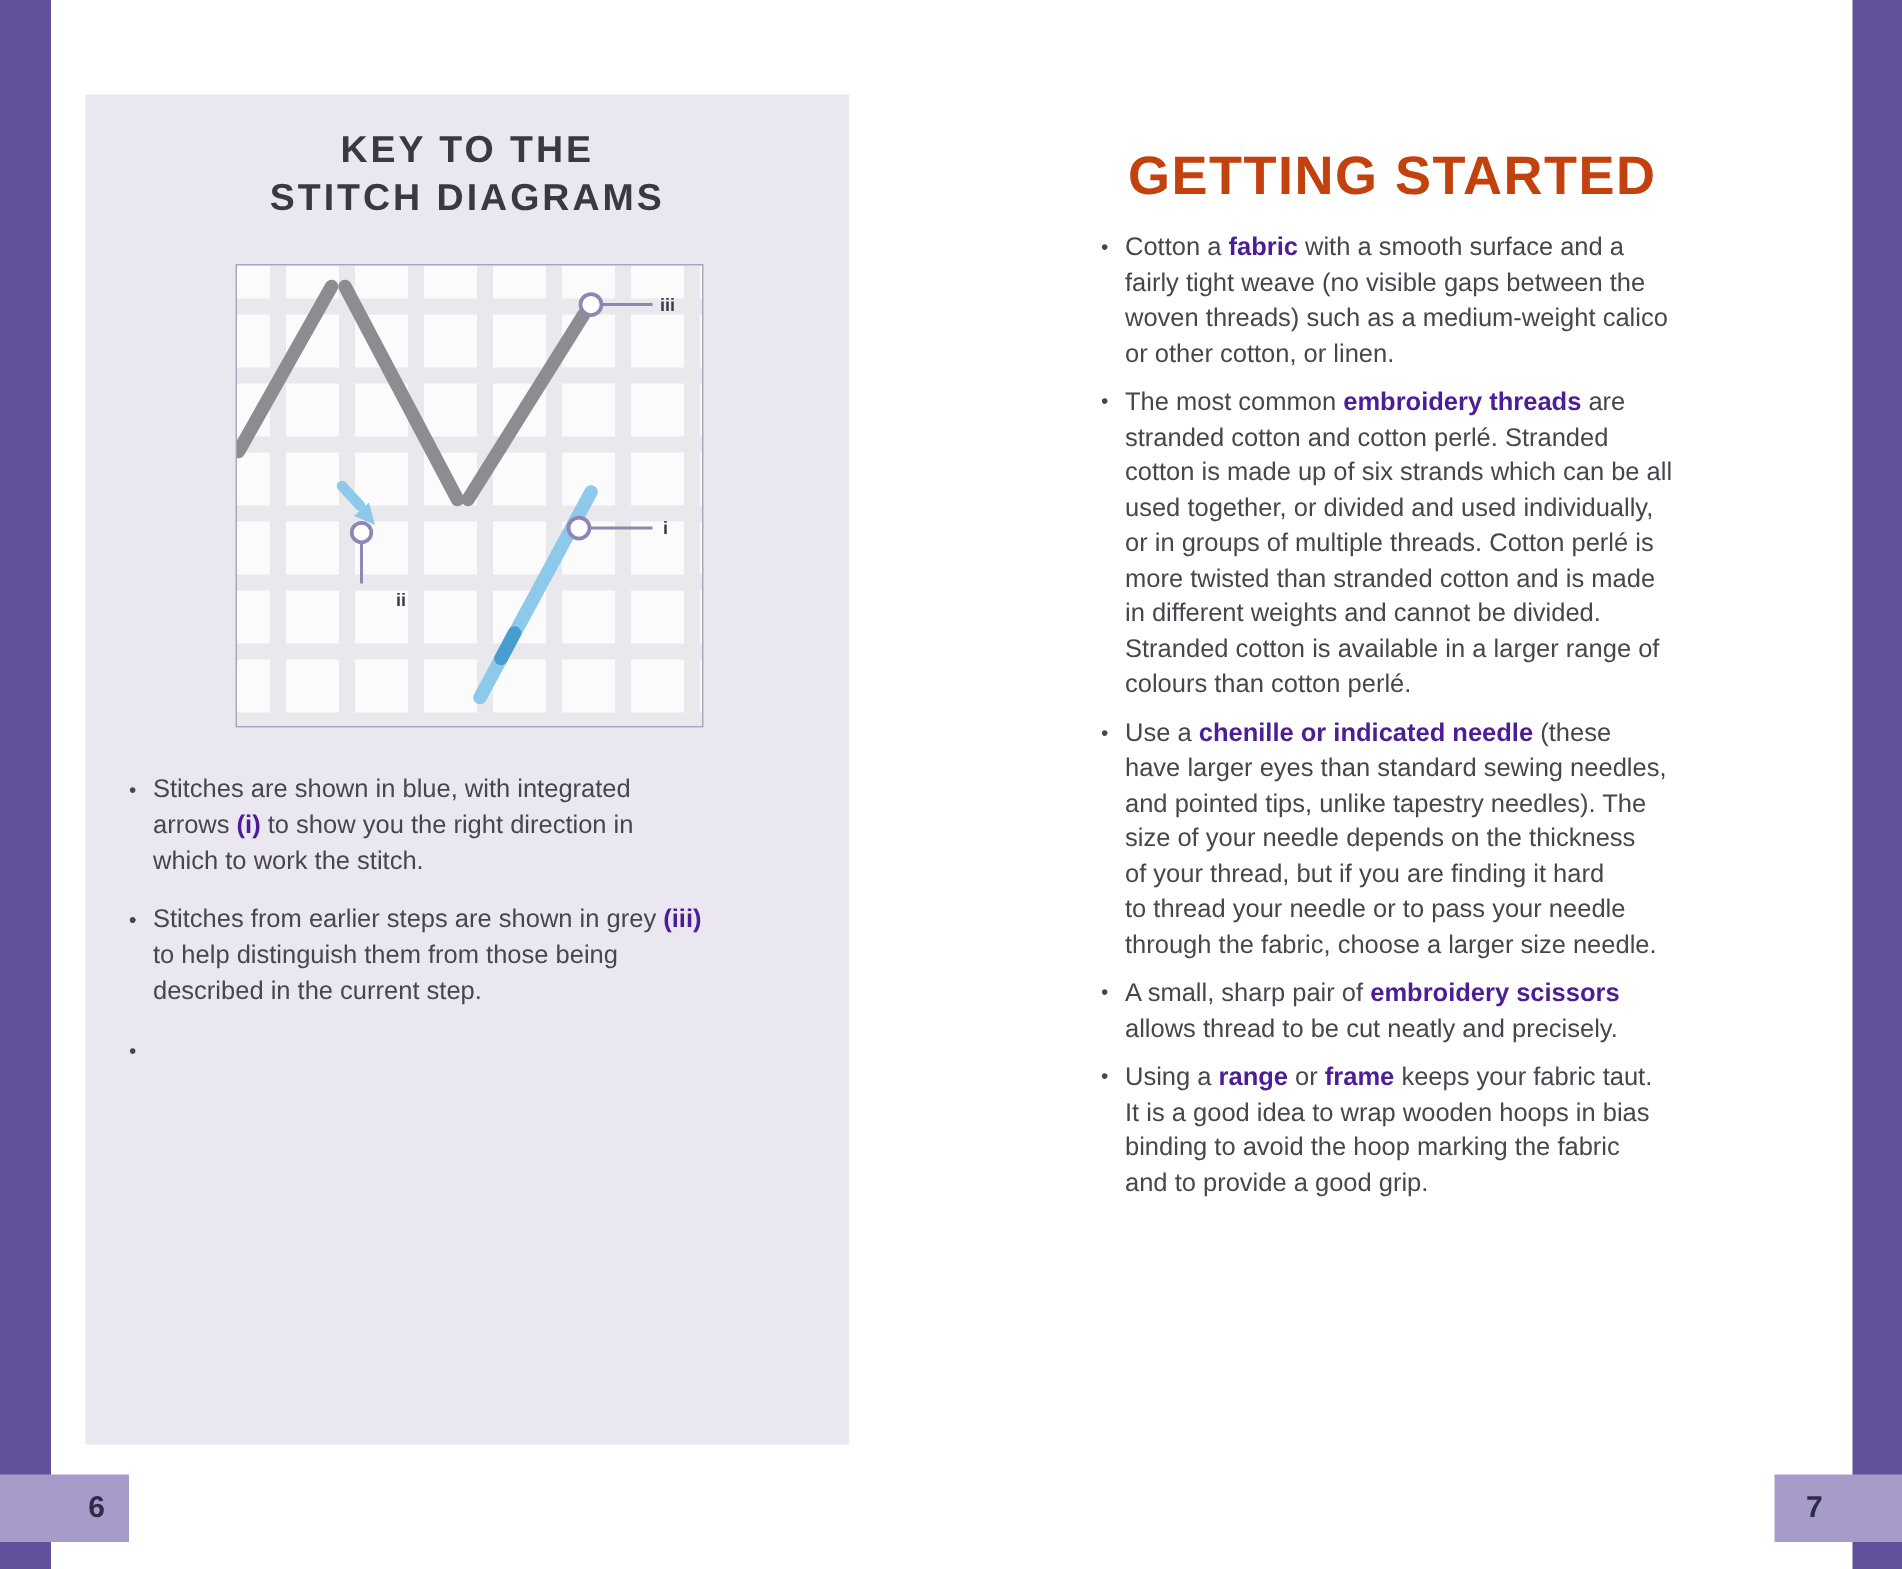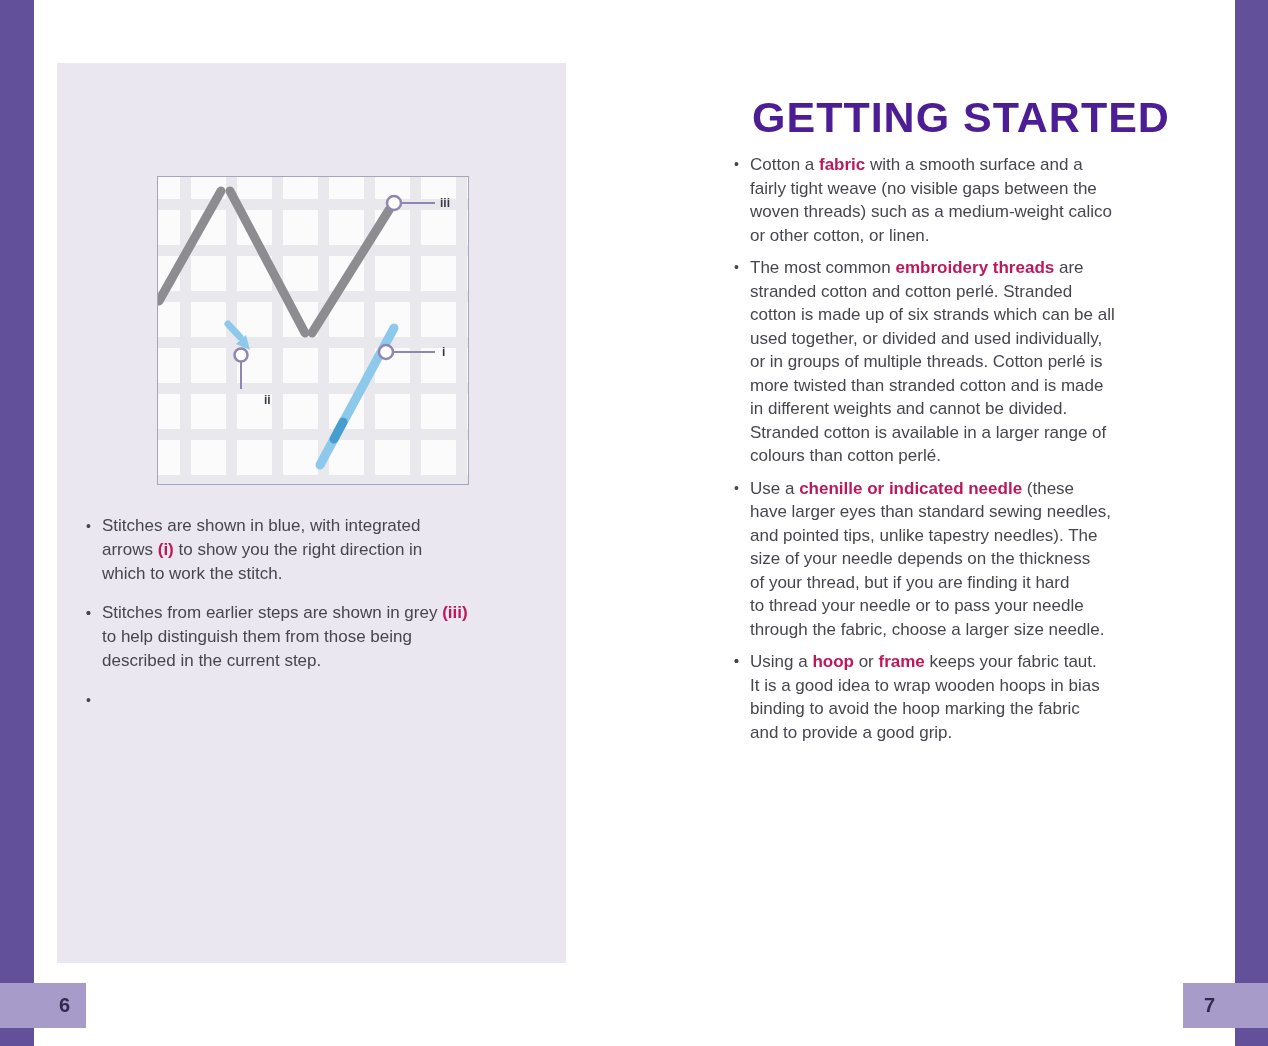--- a/index.html
+++ b/index.html
@@ -36,38 +36,42 @@
   .arrow-body{stroke:var(--stitch-blue,#8dc9ea);stroke-width:7;stroke-linecap:round;fill:none;}
   .arrow-head{fill:var(--stitch-blue,#8dc9ea);stroke:none;}
   .eyelet{fill:#ffffff;stroke:var(--annotation-purple,#9186b2);stroke-width:2.5;}
   .callout{stroke:var(--annotation-purple,#9186b2);stroke-width:2;fill:none;}
   .dlabel{position:absolute;font-size:12px;font-weight:bold;color:#3b3843;line-height:17px;}
   
   ul.bullets{list-style:none;margin:0;padding:0;}
   ul.bullets li{position:relative;padding-left:17px;font-size:17px;}
   ul.bullets .dot{position:absolute;left:1px;top:0;font-size:14px;}
   ul.bullets .btxt{white-space:pre-wrap;}
-  ul.bullets .b{font-weight:bold;color:#be185d;}
+  ul.bullets .b{font-weight:bold;color:#4c1d95;}
   .left-bullets{position:absolute;left:28px;top:451px;width:470px;}
   .left-bullets li{line-height:24px;margin-bottom:15px;}
   
   .right-col{position:absolute;left:733px;top:95px;width:475px;}
-  .right-title{font-size:43px;line-height:44px;font-weight:bold;letter-spacing:1px;
-               color:#4c1d95;margin:0 0 14px 19px;}
+  .right-title{font-size:36px;line-height:44px;font-weight:bold;letter-spacing:1px;
+               color:#c2410c;margin:0 0 14px 19px;}
   .right-bullets li{line-height:23.5px;margin-bottom:9px;}
 </style>
 </head>
 <body>
 
 <div class="page">
 
   <div class="bar left"></div>
   <div class="bar right"></div>
 
   <div class="panel">
+    <div class="panel-title">
+      <span>KEY TO THE</span><br>
+      <span>STITCH DIAGRAMS</span>
+    </div>
 
     <div class="diagram">
       <svg width="310" height="307" viewBox="0 0 310 307">
 
         <line class="stitch-grey" x1="1" y1="124" x2="63" y2="14"></line>
         <line class="stitch-grey" x1="72" y1="14" x2="147" y2="156"></line>
         <line class="stitch-grey" x1="154" y1="156" x2="231" y2="33"></line>
 
         <line class="stitch-blue" x1="162" y1="288" x2="236" y2="151"></line>
         <line class="stitch-blue-dark" x1="176" y1="262" x2="185" y2="245"></line>
@@ -117,22 +121,23 @@
 in different weights and cannot be divided.
 Stranded cotton is available in a larger range of
 colours than cotton perlé.</span></span></li>
         <li><span class="dot">•</span><span class="btxt"><span>Use a </span><span class="b">chenille or indicated needle</span><span> (these
 have larger eyes than standard sewing needles,
 and pointed tips, unlike tapestry needles). The
 size of your needle depends on the thickness
 of your thread, but if you are finding it hard
 to thread your needle or to pass your needle
 through the fabric, choose a larger size needle.</span></span></li>
-        <li><span class="dot">•</span></li>
-        <li><span class="dot">•</span><span class="btxt"><span>Using a </span><span class="b">hoop</span><span> or </span><span class="b">frame</span><span> keeps your fabric taut.
+        <li><span class="dot">•</span><span class="btxt"><span>A small, sharp pair of </span><span class="b">embroidery scissors</span><span>
+allows thread to be cut neatly and precisely.</span></span></li>
+        <li><span class="dot">•</span><span class="btxt"><span>Using a </span><span class="b">range</span><span> or </span><span class="b">frame</span><span> keeps your fabric taut.
 It is a good idea to wrap wooden hoops in bias
 binding to avoid the hoop marking the fabric
 and to provide a good grip.</span></span></li>
       </ul>
   </div>
 
   <div class="tab left">6</div>
   <div class="tab right">7</div>
 
 </div>

